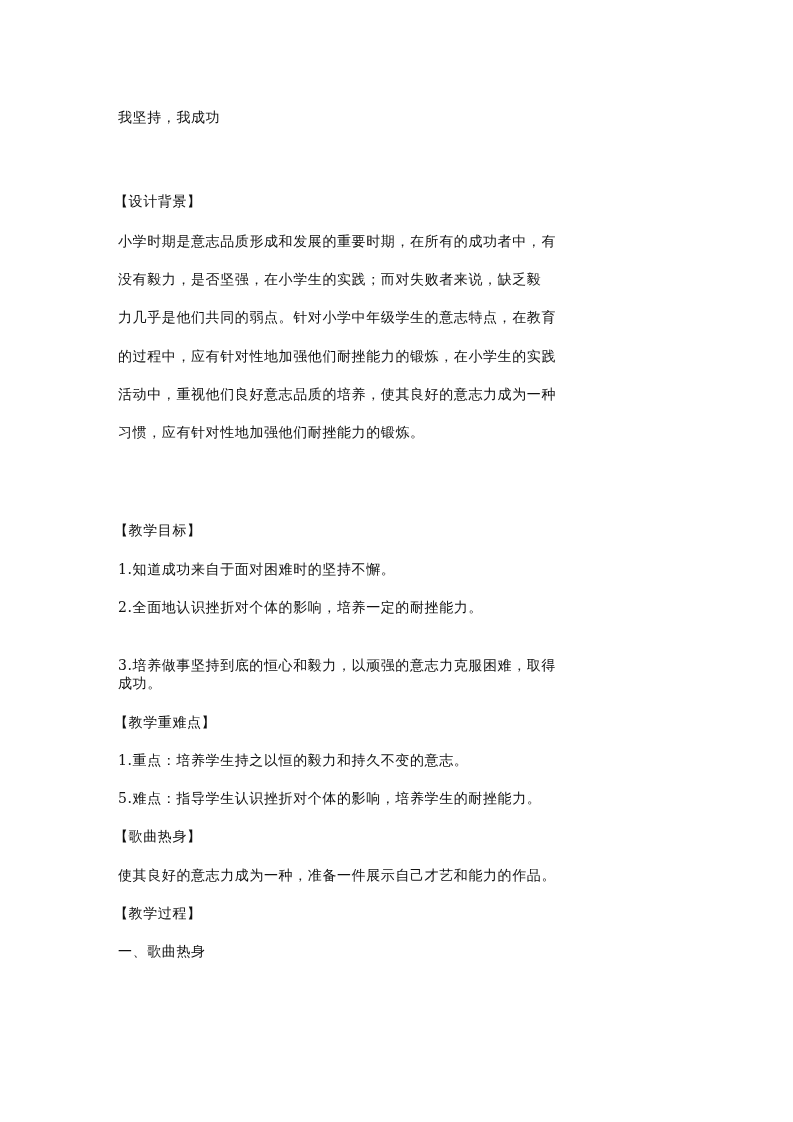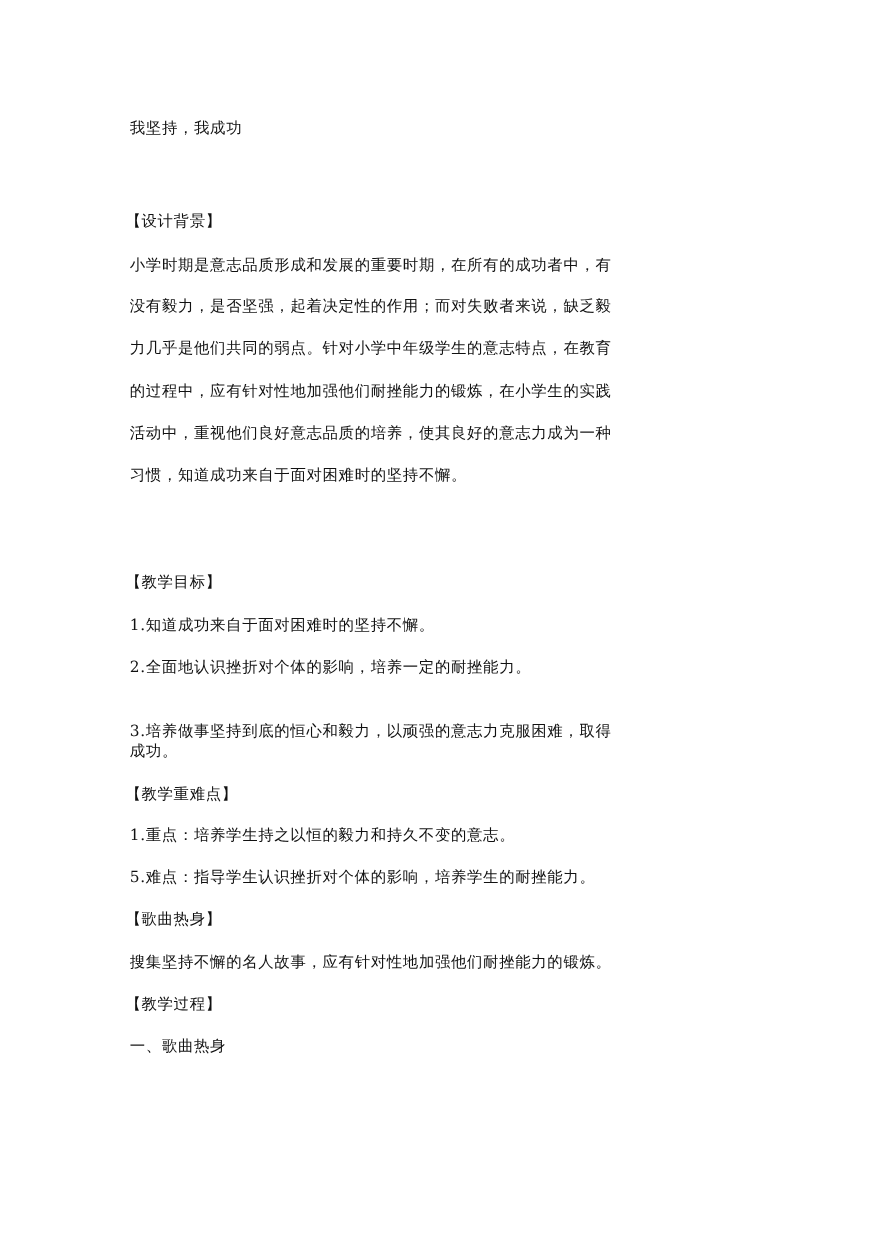--- a/index.html
+++ b/index.html
@@ -17,34 +17,34 @@
     .heading { left: -4px; text-align: right; }
   </style>
 </head>
 <body>
 
 <div class="page">
   <div class="line" style="top:105px">我坚持，我成功</div>
 
   <div class="line heading" style="top:189px">【设计背景】</div>
   <div class="line" style="top:229px">小学时期是意志品质形成和发展的重要时期，在所有的成功者中，有</div>
-  <div class="line" style="top:267px">没有毅力，是否坚强，起着决定性的作用；而对失败者来说，缺乏毅</div>
+  <div class="line" style="top:267px">没有毅力，是否坚强，在小学生的实践；而对失败者来说，缺乏毅</div>
   <div class="line" style="top:305px">力几乎是他们共同的弱点。针对小学中年级学生的意志特点，在教育</div>
   <div class="line" style="top:344px">的过程中，应有针对性地加强他们耐挫能力的锻炼，在小学生的实践</div>
   <div class="line" style="top:382px">活动中，重视他们良好意志品质的培养，使其良好的意志力成为一种</div>
-  <div class="line" style="top:420px">习惯，知道成功来自于面对困难时的坚持不懈。</div>
+  <div class="line" style="top:420px">习惯，应有针对性地加强他们耐挫能力的锻炼。</div>
 
   <div class="line heading" style="top:518px">【教学目标】</div>
   <div class="line" style="top:557px">1.知道成功来自于面对困难时的坚持不懈。</div>
   <div class="line" style="top:595px">2.全面地认识挫折对个体的影响，培养一定的耐挫能力。</div>
   <div class="line" style="top:653px">3.培养做事坚持到底的恒心和毅力，以顽强的意志力克服困难，取得</div>
   <div class="line" style="top:671px">成功。</div>
 
   <div class="line heading" style="top:710px">【教学重难点】</div>
   <div class="line" style="top:748px">1.重点：培养学生持之以恒的毅力和持久不变的意志。</div>
   <div class="line" style="top:786px">5.难点：指导学生认识挫折对个体的影响，培养学生的耐挫能力。</div>
 
   <div class="line heading" style="top:824px">【歌曲热身】</div>
-  <div class="line" style="top:863px">搜集坚持不懈的名人故事，应有针对性地加强他们耐挫能力的锻炼。</div>
+  <div class="line" style="top:863px">使其良好的意志力成为一种，准备一件展示自己才艺和能力的作品。</div>
 
   <div class="line heading" style="top:901px">【教学过程】</div>
   <div class="line" style="top:939px">一、歌曲热身</div>
 </div>
 
 </body></html>

